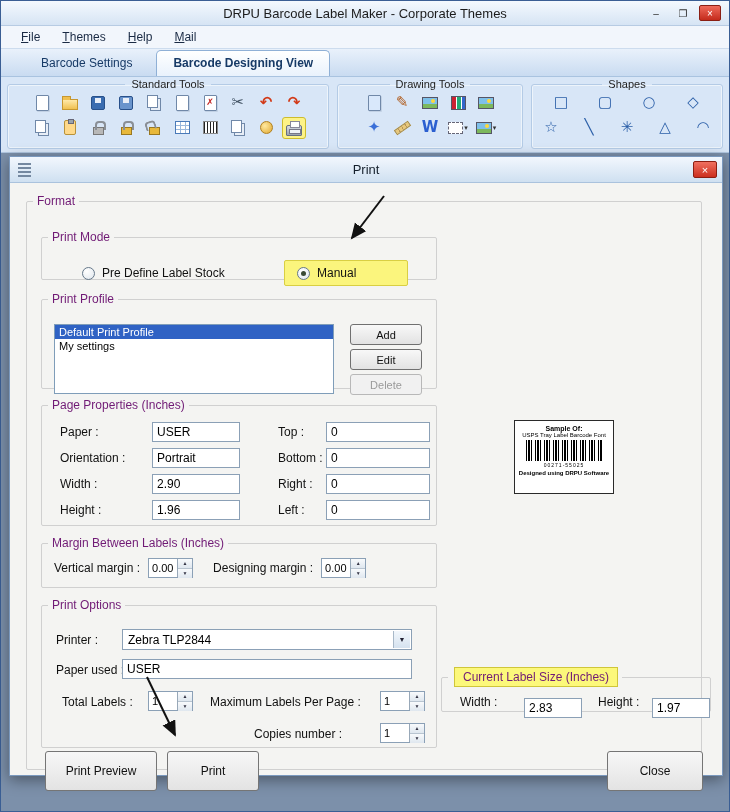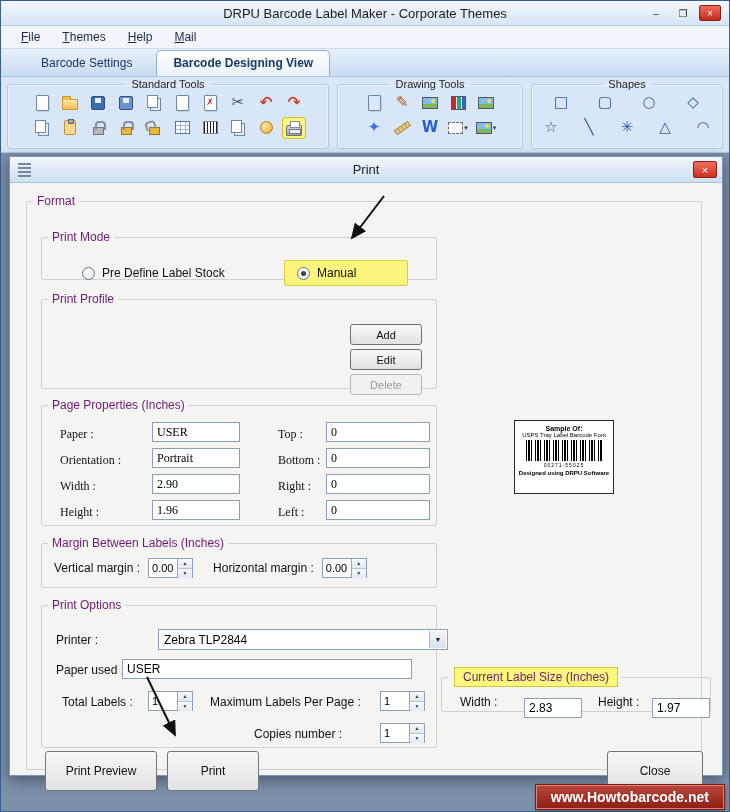--- a/index.html
+++ b/index.html
@@ -95,21 +95,21 @@
   
   .listbox { position:absolute; left:12px; top:18px; width:280px; height:70px; background:#fff; border:1px solid #7f9db9; overflow:hidden; }
   .list-item { font-size:11px; color:#000; padding:1px 4px; }
   .list-item.selected { background:#2f62c4; color:#fff; }
   .profile-btn { position:absolute; left:308px; width:72px; height:21px; background:linear-gradient(#f8f8f8,#e2e2e2); border:1px solid #707070; border-radius:3px; font-size:11px; color:#111; display:flex; align-items:center; justify-content:center; }
   .pb-add { top:18px; } .pb-edit { top:43px; }
   .pb-del { top:68px; color:#9a9a9a; border-color:#b8b8b8; background:#f1f1f1; }
 
   
   .pp-rows { padding:10px 0 0 18px; display:flex; flex-direction:column; gap:6px; }
-  .pp-row { display:flex; align-items:flex-end;font-family:Liberation Serif, serif; }
+  .pp-row { display:flex; align-items:center; }
   .pp-l1 { width:92px; } .pp-in1 { width:88px; }
   .pp-l2 { width:48px; margin-left:38px; } .pp-in2 { width:104px; }
 
   
   .mg-row { padding:8px 0 0 12px; display:flex; align-items:center; }
   .mg-l1 { margin-right:8px; } .mg-l2 { margin-left:20px; margin-right:8px; }
   .spin { display:inline-flex; height:20px; border:1px solid #8ba0b6; background:#fff; }
   .spin .val { width:28px; border:none; outline:none; font-size:11px; padding:0 3px; font-family:inherit; color:#000; }
   .spin-btns { display:flex; flex-direction:column; width:15px; border-left:1px solid #98a8b8; }
   .sb { flex:1; font-size:5px; line-height:9px; text-align:center; color:#334; background:linear-gradient(#f8fafc,#dfe7ef); }
@@ -362,20 +362,24 @@
             <span class="lbl">Pre Define Label Stock</span>
           </span>
           <span class="pm-hl">
             <span class="radio on"></span>
             <span class="lbl">Manual</span>
           </span>
         </fieldset>
 
         <fieldset class="box fs-profile">
           <legend>Print Profile</legend>
+          <div class="listbox">
+            <div class="list-item selected">Default Print Profile</div>
+            <div class="list-item">My settings</div>
+          </div>
           <span class="profile-btn pb-add">Add</span>
           <span class="profile-btn pb-edit">Edit</span>
           <span class="profile-btn pb-del">Delete</span>
         </fieldset>
 
         <fieldset class="box fs-pp">
           <legend>Page Properties (Inches)</legend>
           <div class="pp-rows">
             <div class="pp-row">
               <span class="lbl pp-l1">Paper :</span>
@@ -408,35 +412,35 @@
           <legend>Margin Between Labels (Inches)</legend>
           <div class="mg-row">
             <span class="lbl mg-l1">Vertical margin :</span>
             <span class="spin">
               <input class="val" value="0.00" style="">
               <span class="spin-btns">
                   <span class="sb up">▲</span>
                   <span class="sb">▼</span>
                 </span>
             </span>
-            <span class="lbl mg-l2">Horizontal margin :</span>
+            <span class="lbl mg-l2">Designing margin :</span>
             <span class="spin">
               <input class="val" value="0.00" style="">
               <span class="spin-btns">
                   <span class="sb up">▲</span>
                   <span class="sb">▼</span>
                 </span>
             </span>
           </div>
         </fieldset>
 
         <fieldset class="box fs-opt">
           <legend>Print Options</legend>
           <span class="lbl opt-abs" style="left:14px;top:21px;">Printer :</span>
-          <span class="combo" style="left:80px;top:17px;width:290px;margin-left:36px;">
+          <span class="combo" style="left:80px;top:17px;width:290px;">
             <span>Zebra TLP2844</span>
             <span class="combo-arrow">▼</span>
           </span>
           <span class="lbl opt-abs" style="left:14px;top:51px;">Paper used :</span>
           <input class="tb opt-abs" style="left: 80px; top: 47px; width: 290px;" value="USER">
           <span class="lbl opt-abs" style="left:20px;top:83px;">Total Labels :</span>
           <span class="spin opt-abs" style="left:106px;top:79px;">
             <input class="val" value="1" style="">
             <span class="spin-btns">
                 <span class="sb up">▲</span>
@@ -489,14 +493,13 @@
   <svg class="arrows" width="730" height="812" viewBox="0 0 730 812">
     <defs>
       <marker id="ah" markerWidth="10" markerHeight="8" refX="7" refY="3.5" orient="auto">
         <polygon points="0 0, 8 3.5, 0 7" fill="#111"></polygon>
       </marker>
     </defs>
     <line x1="383" y1="195" x2="351" y2="237" stroke="#111" stroke-width="2" marker-end="url(#ah)"></line>
     <line x1="146" y1="676" x2="174" y2="734" stroke="#111" stroke-width="2" marker-end="url(#ah)"></line>
   </svg>
 
-  <div class="watermark">www.Howtobarcode.net</div>
 </div>
 
 </body></html>

